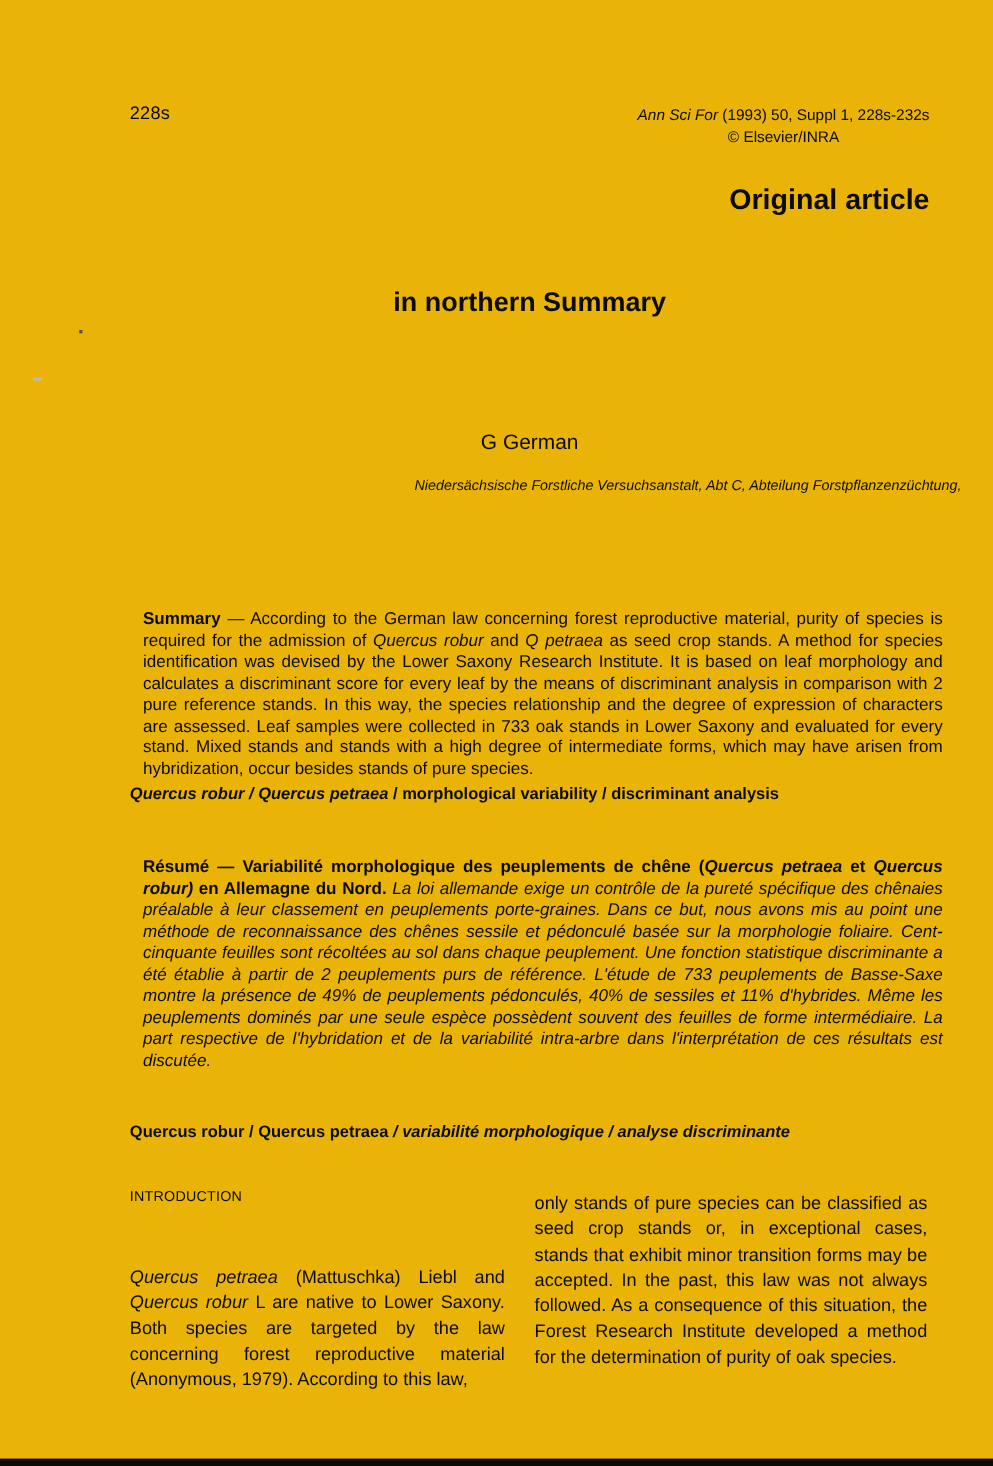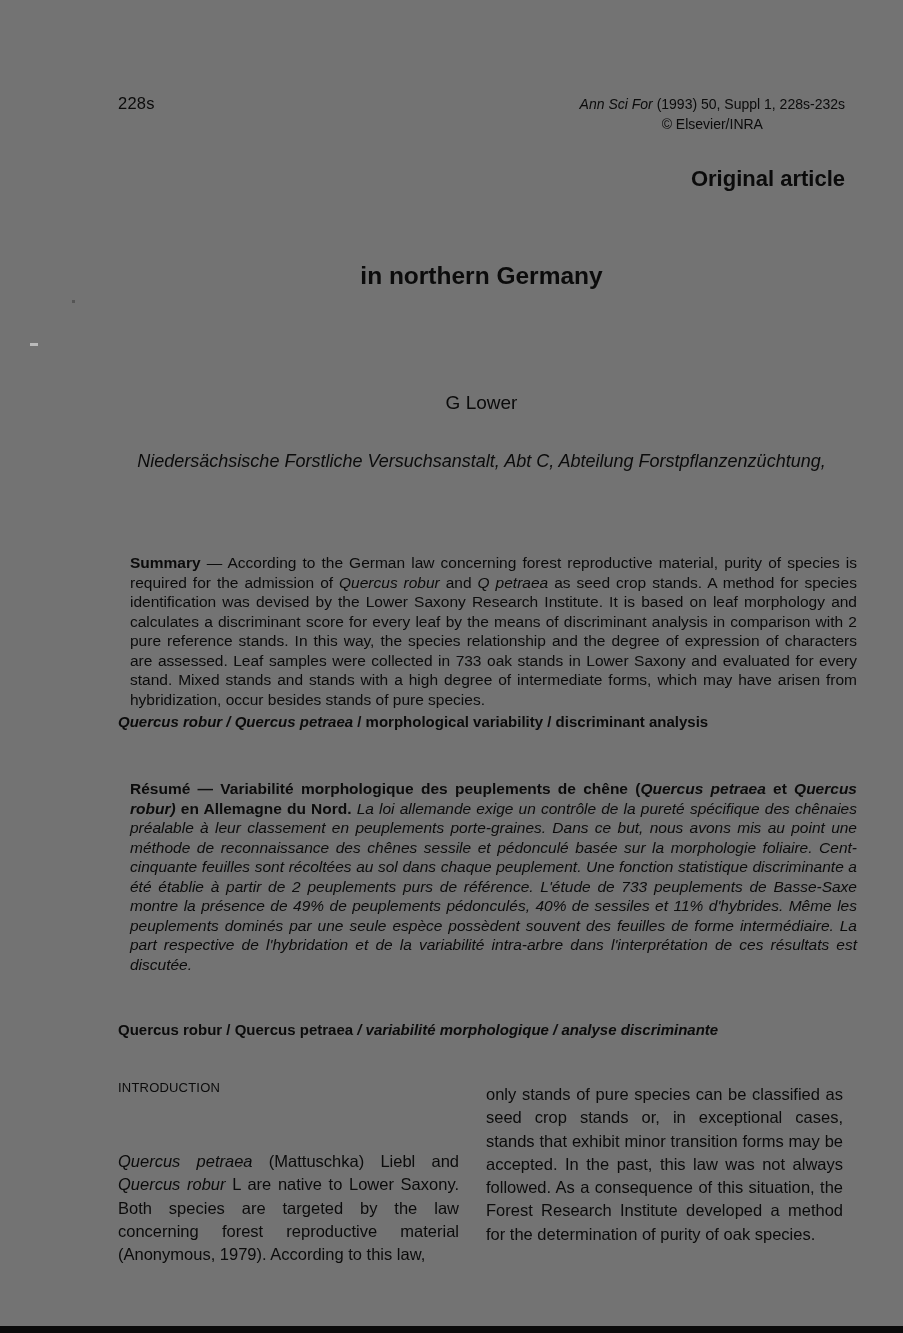--- a/index.html
+++ b/index.html
@@ -1,21 +1,21 @@
 <!DOCTYPE html>
 <html><head>
 <meta charset="utf-8">
 <style>
   html, body { margin: 0; padding: 0; background: #e8e8e8; }
   .page {
     position: relative;
     width: 903px;
     height: 1333px;
     margin: 0 auto;
-    background: #737373;
+    background: #eab308;
     color: #0b0b0b;
     font-family: "Liberation Sans", sans-serif;
     overflow: hidden;
   }
   .abs { position: absolute; }
 
   
   .s-i  { font-style: italic; }
   .s-b  { font-weight: 700; }
   .s-bi { font-weight: 700; font-style: italic; }
@@ -23,37 +23,37 @@
   
   .hdr {
     left: 118px; top: 94px; width: 727px;
     display: flex; justify-content: space-between; align-items: flex-start;
   }
   .hdr-page-num { font-size: 16.5px; letter-spacing: 0.2px; }
   .hdr-right { text-align: center; font-size: 14px; line-height: 20px; }
 
   .article-type {
     left: 118px; top: 166px; width: 727px;
-    text-align: right; font-weight: 700; font-size: 22px;
+    text-align: right; font-weight: 700; font-size: 26px;
   }
 
   .title {
     left: 89px; top: 258px; width: 785px; margin: 0;
     text-align: center; font-weight: 700; font-size: 24.5px; line-height: 35px;
   }
   .title .tl { display: block; }
 
   .author {
     left: 118px; top: 392px; width: 727px;
     text-align: center; font-size: 19px;
   }
 
   .affiliation {
-    left: 89px; top: 450px; width: 785px;
-    text-align: center; font-style: italic; font-size: 18px; line-height: 22.5px;
+    left: 89px; top: 430px; width: 785px;
+    text-align: right; font-style: italic; font-size: 13px; line-height: 22.5px;
   }
 
   .abstract {
     left: 118px; top: 541px; width: 727px; margin: 12px;
     font-size: 15.5px; line-height: 19.5px; text-align: justify;
   }
   .abstract.fr { top: 767px; }
   .abstract.fr { font-size: 15.5px; }
 
   .keywords {
@@ -90,24 +90,24 @@
     <div class="hdr-page-num">228s</div>
     <div class="hdr-right">
       <div><span class="s-i">Ann Sci For</span><span> (1993) 50, Suppl 1, 228s-232s</span></div>
       <div>© Elsevier/INRA</div>
     </div>
   </div>
 
   <div class="abs article-type">Original article</div>
 
   <h1 class="abs title">
-    <span class="tl">in northern Germany</span>
+    <span class="tl">in northern Summary</span>
   </h1>
 
-  <div class="abs author">G Lower</div>
+  <div class="abs author">G German</div>
 
   <div class="abs affiliation">
     <div>Niedersächsische Forstliche Versuchsanstalt, Abt C, Abteilung Forstpflanzenzüchtung,</div>
   </div>
 
   <p class="abs abstract en"><span class="s-b">Summary</span><span> — According to the German law concerning forest reproductive material, purity of species is required for the admission of </span><span class="s-i">Quercus robur</span><span> and </span><span class="s-i">Q petraea</span><span> as seed crop stands. A method for species identification was devised by the Lower Saxony Research Institute. It is based on leaf morphology and calculates a discriminant score for every leaf by the means of discriminant analysis in comparison with 2 pure reference stands. In this way, the species relationship and the degree of expression of characters are assessed. Leaf samples were collected in 733 oak stands in Lower Saxony and evaluated for every stand. Mixed stands and stands with a high degree of intermediate forms, which may have arisen from hybridization, occur besides stands of pure species.</span></p>
 
   <p class="abs keywords en-k"><span class="s-i">Quercus robur / Quercus petraea</span><span> / morphological variability / discriminant analysis</span></p>
 
   <p class="abs abstract fr"><span class="s-b">Résumé — Variabilité morphologique des peuplements de chêne (</span><span class="s-bi">Quercus petraea</span><span class="s-b"> et </span><span class="s-bi">Quercus robur)</span><span class="s-b"> en Allemagne du Nord. </span><span class="s-i">La loi allemande exige un contrôle de la pureté spécifique des chênaies préalable à leur classement en peuplements porte-graines. Dans ce but, nous avons mis au point une méthode de reconnaissance des chênes sessile et pédonculé basée sur la morphologie foliaire. Cent-cinquante feuilles sont récoltées au sol dans chaque peuplement. Une fonction statistique discriminante a été établie à partir de 2 peuplements purs de référence. L'étude de 733 peuplements de Basse-Saxe montre la présence de 49% de peuplements pédonculés, 40% de sessiles et 11% d'hybrides. Même les peuplements dominés par une seule espèce possèdent souvent des feuilles de forme intermédiaire. La part respective de l'hybridation et de la variabilité intra-arbre dans l'interprétation de ces résultats est discutée.</span></p>

